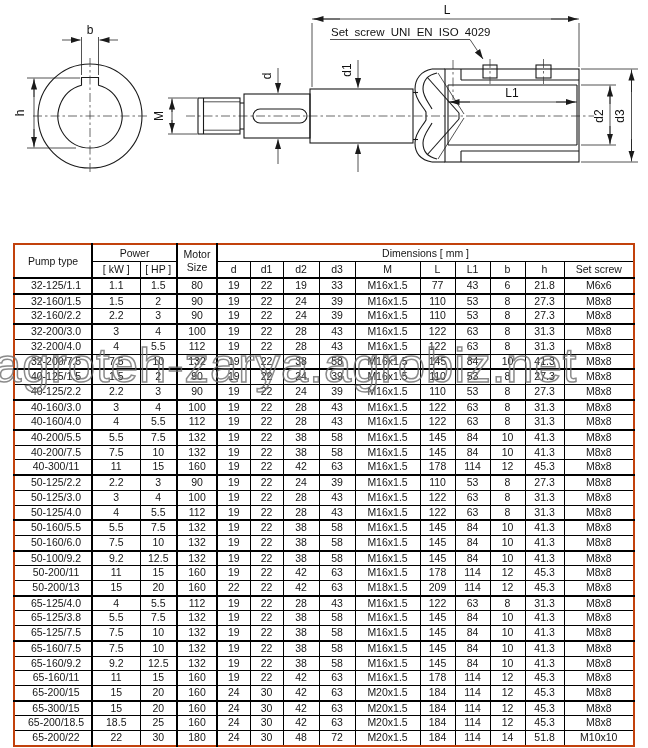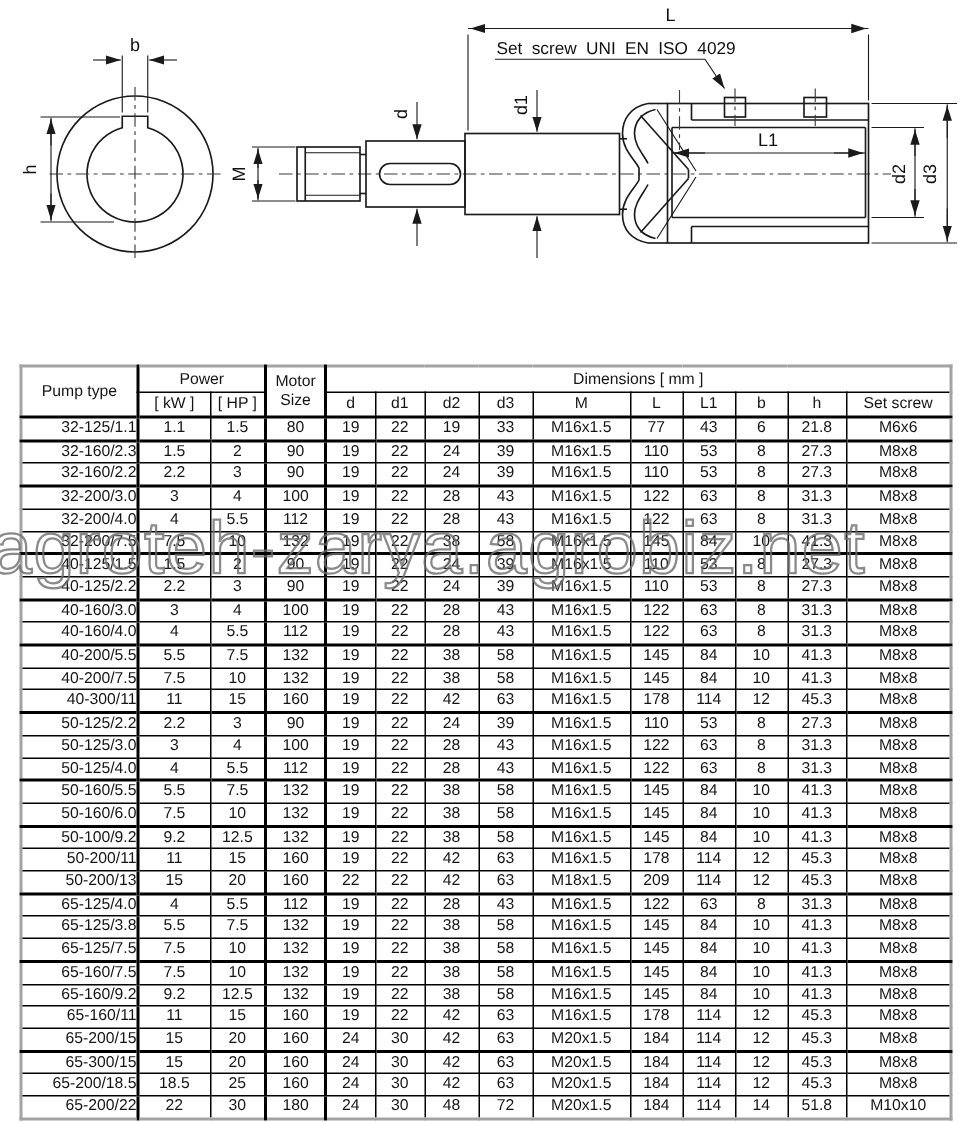--- a/index.html
+++ b/index.html
@@ -5,26 +5,26 @@
   html,body{margin:0;padding:0;background:#fff;}
   #page{position:relative;width:648px;height:748px;background:#fff;overflow:hidden;
         font-family:"Liberation Sans",sans-serif;color:#111;}
   #drawing{position:absolute;left:0;top:0;}
   #wm{position:absolute;left:0;top:336px;pointer-events:none;}
   
   #spec-table{position:absolute;left:13px;top:243px;width:621px;border-collapse:collapse;
               table-layout:fixed;font-size:10.5px;color:#151515;}
   #spec-table th,#spec-table td{border:1px solid #000;padding:0;text-align:center;
               white-space:nowrap;overflow:hidden;font-weight:normal;}
-  #spec-table{border:2px solid #a3a3a3;}
+  #spec-table{border:2px solid #c2410c;}
   #spec-table thead th{height:15px;line-height:13px;}
   #spec-table thead tr:first-child th{height:16px;}
   #spec-table thead{border-bottom:2px solid #000;}
   #spec-table tbody td{height:13.7px;line-height:13.7px;}
-  #spec-table .c-type{text-align:right;padding-left:6px;}
+  #spec-table .c-type{text-align:center;padding-left:6px;}
   #spec-table .tk-r{border-right:2px solid #000;}
   #spec-table tr.grp td{border-top:2px solid #000;}
   #spec-table th.motor{line-height:13px;white-space:normal;}
   
   .ln{stroke:#1a1a1a;stroke-width:1.1;fill:none;}
   .thin{stroke:#1a1a1a;stroke-width:.75;fill:none;}
   .cl{stroke:#3a3a3a;stroke-width:.75;fill:none;stroke-dasharray:9 3 2.5 3;}
   text.dim{font-family:"Liberation Sans",sans-serif;font-size:12px;fill:#111;stroke:none;}
   text.note{font-family:"Liberation Sans",sans-serif;font-size:11.5px;fill:#111;stroke:none;word-spacing:3px;}
   #wm text{font-family:"Liberation Sans",sans-serif;font-size:49px;letter-spacing:1px;
@@ -206,21 +206,21 @@
           <td>19</td>
           <td>33</td>
           <td>M16x1.5</td>
           <td>77</td>
           <td>43</td>
           <td>6</td>
           <td>21.8</td>
           <td>M6x6</td>
         </tr>
         <tr class="grp">
-          <td class="c-type tk-r">32-160/2.3</td>
+          <td class="c-type tk-r">32-160/1.5</td>
           <td>1.5</td>
           <td class="tk-r">2</td>
           <td class="tk-r">90</td>
           <td>19</td>
           <td>22</td>
           <td>24</td>
           <td>39</td>
           <td>M16x1.5</td>
           <td>110</td>
           <td>53</td>

